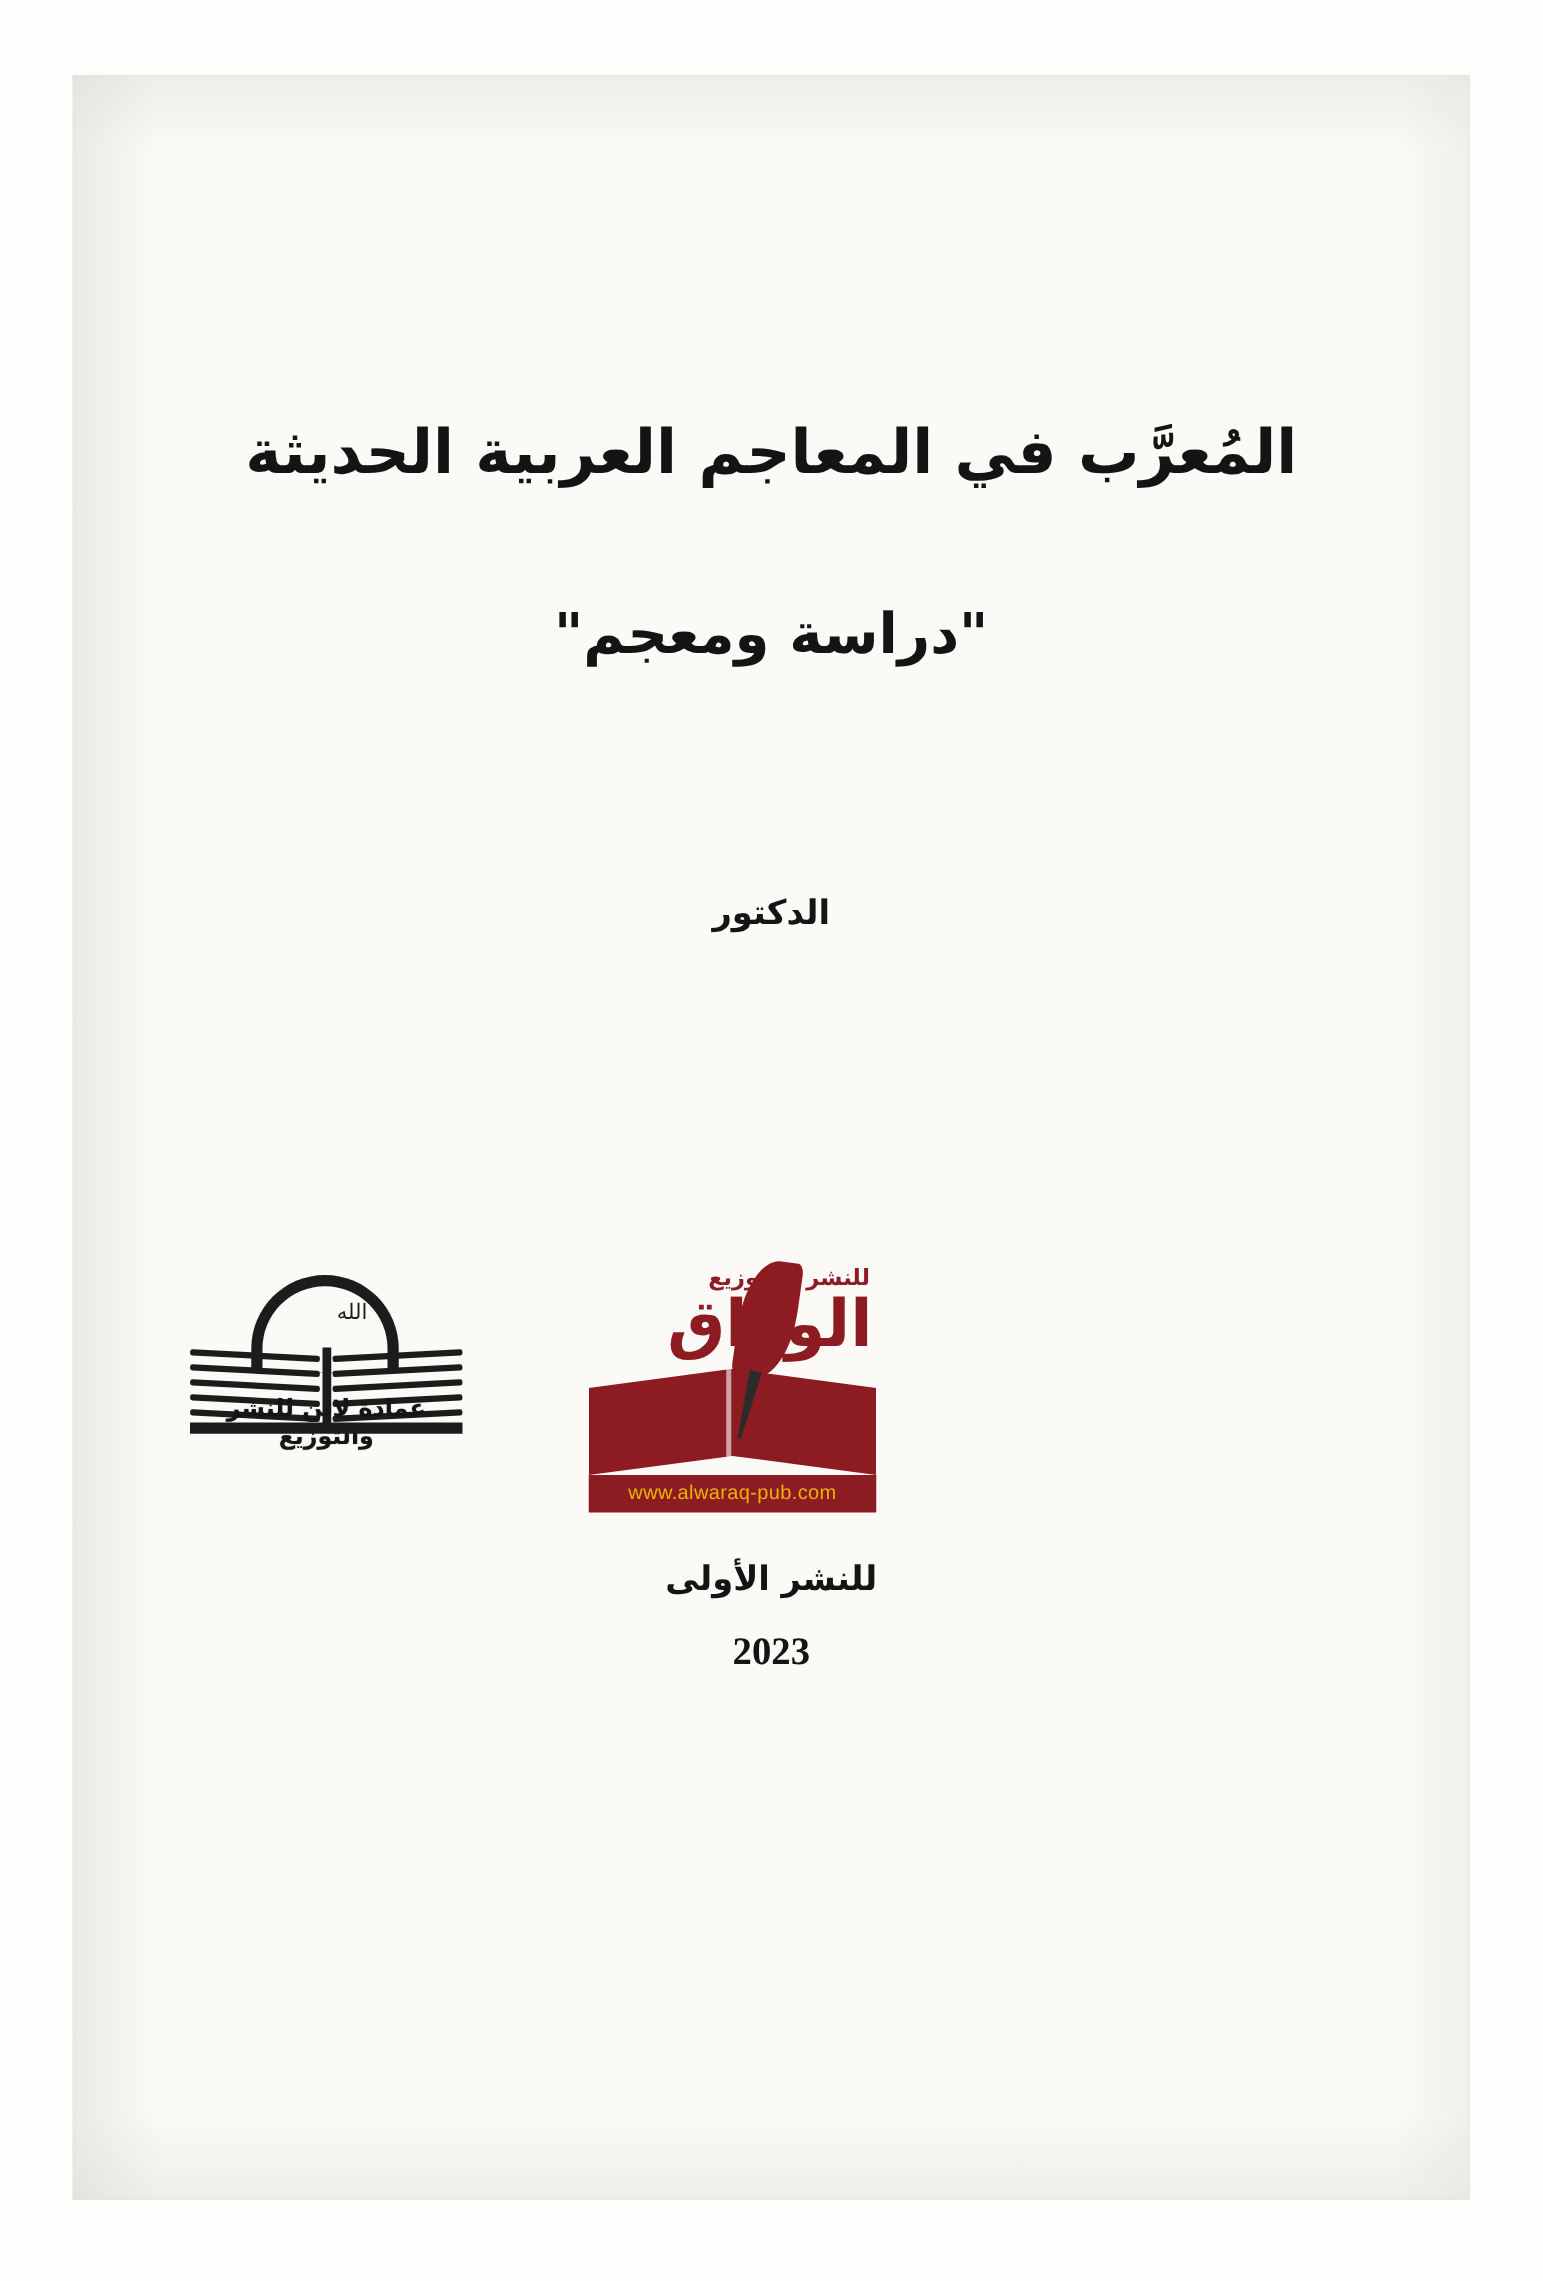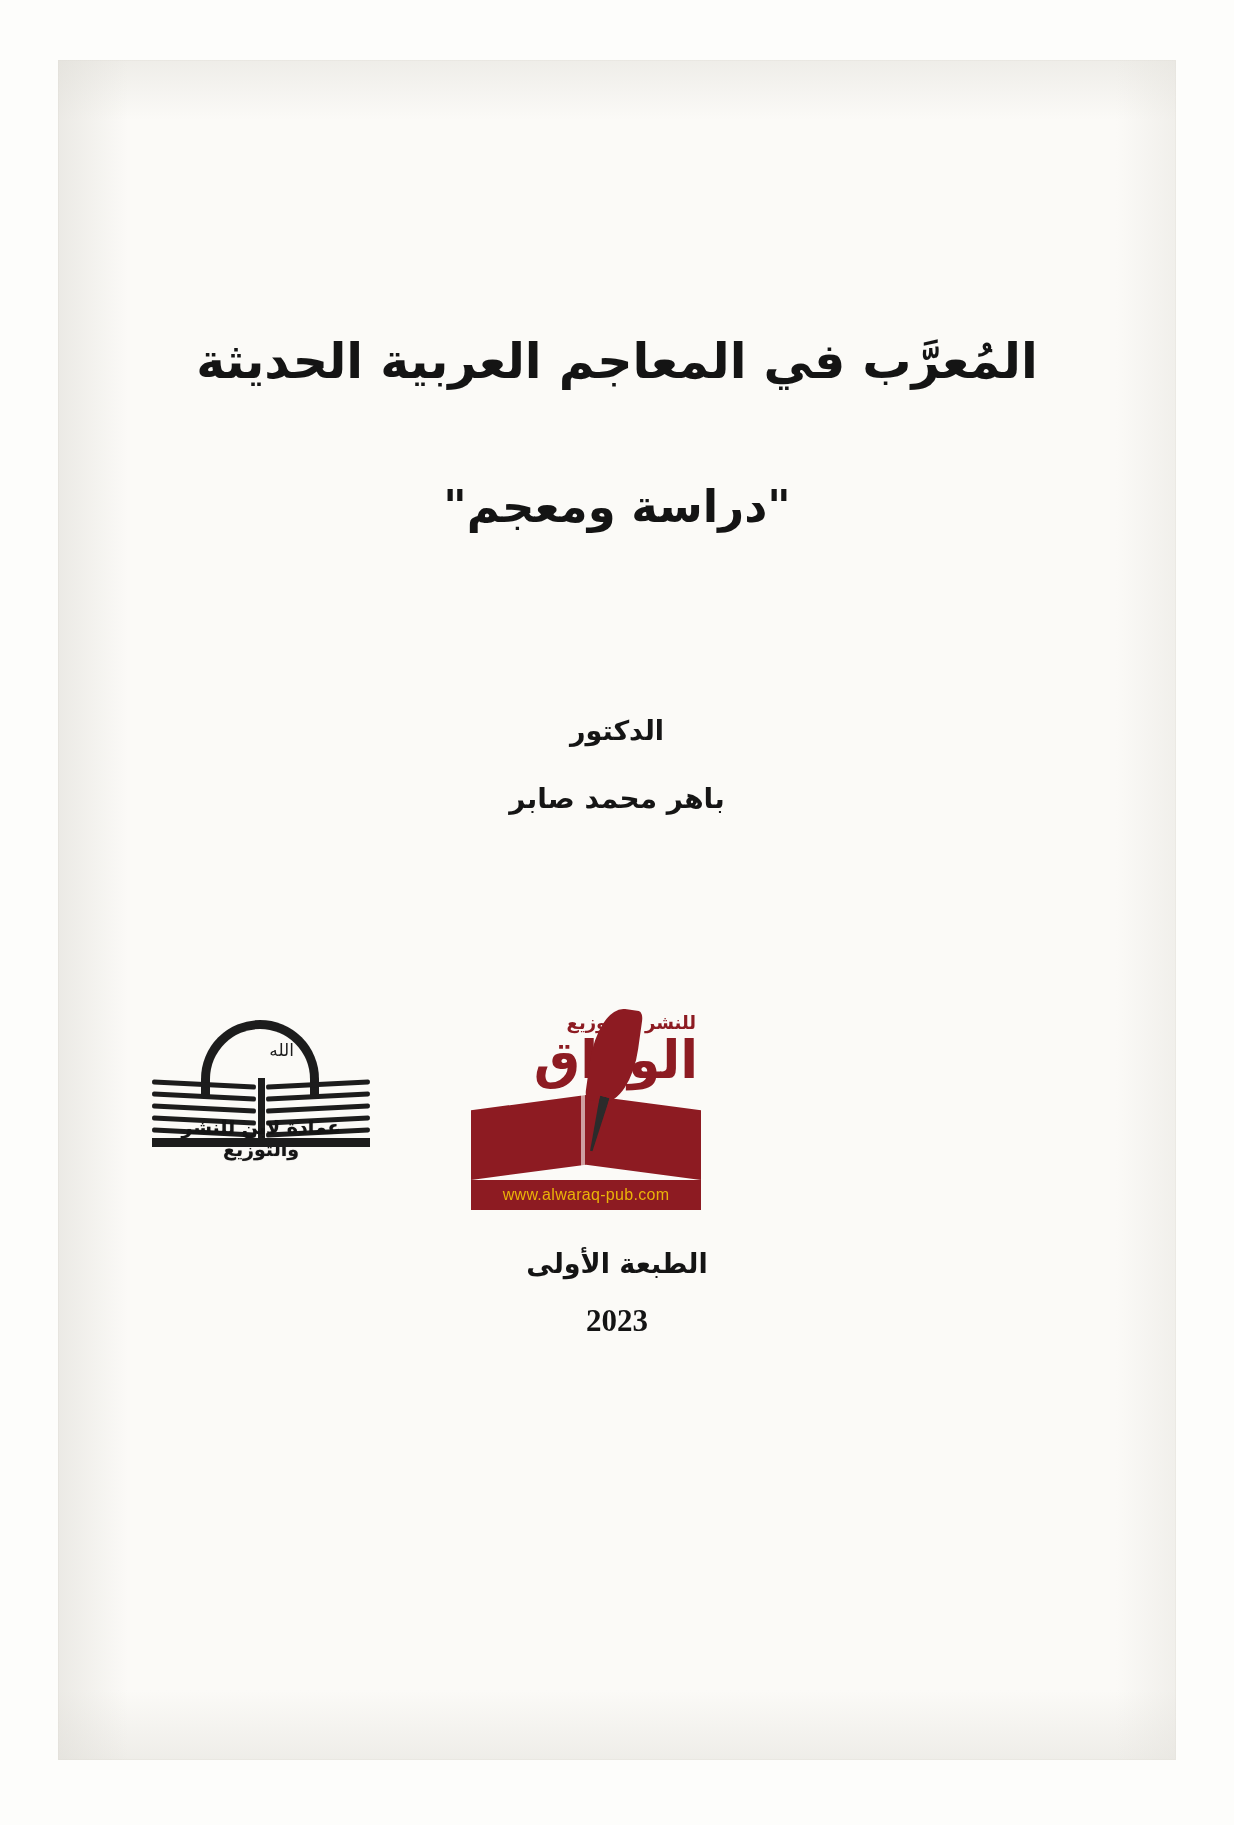--- a/index.html
+++ b/index.html
@@ -324,21 +324,20 @@
       
       
     </div>
 
     <div class="content">
 
       <div class="title">المُعرَّب في المعاجم العربية الحديثة</div>
       <div class="subtitle">"دراسة ومعجم"</div>
 
       <div class="author-label">الدكتور</div>
-      <div class="author-name">باهر محمد صابر</div>
 
       <div class="logo-left">
         <div class="dome"></div>
         <div class="dome-inner"></div>
         <div class="calli">الله</div>
         <div class="pages">
           <span style="left:6px;  top:2px;  width:104px; transform: rotate(3deg);"></span>
           <span style="left:6px;  top:14px; width:104px; transform: rotate(3deg);"></span>
           <span style="left:6px;  top:26px; width:104px; transform: rotate(3deg);"></span>
           <span style="left:6px;  top:38px; width:104px; transform: rotate(3deg);"></span>
@@ -359,17 +358,17 @@
         <div class="warraq-name">الوراق</div>
         <div class="warraq-book"></div>
         <div class="warraq-fold"></div>
         <div class="warraq-quill">
           <div class="feather"></div>
           <div class="nib"></div>
         </div>
         <div class="warraq-url">www.alwaraq-pub.com</div>
       </div>
 
-      <div class="edition">الطبعة الأولى</div>
+      <div class="edition">للنشر الأولى</div>
       <div class="year">2023</div>
     </div>
   </div>
 </div>
 
 </body></html>

